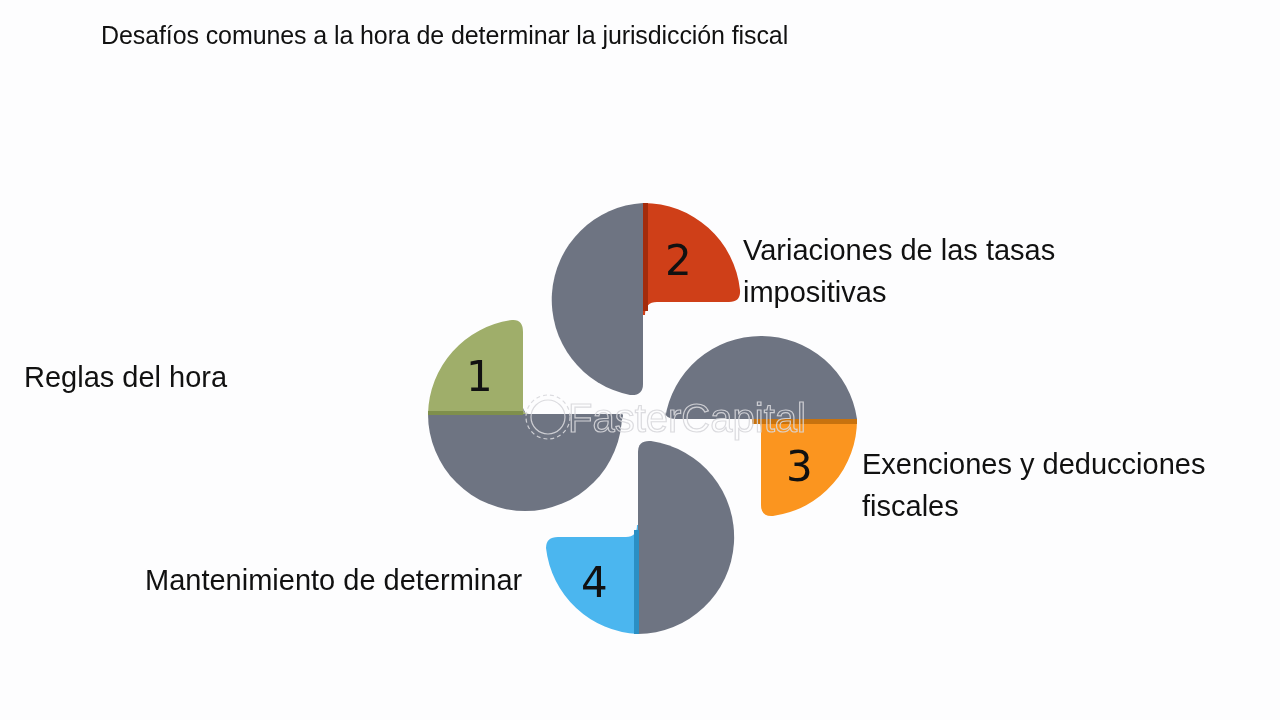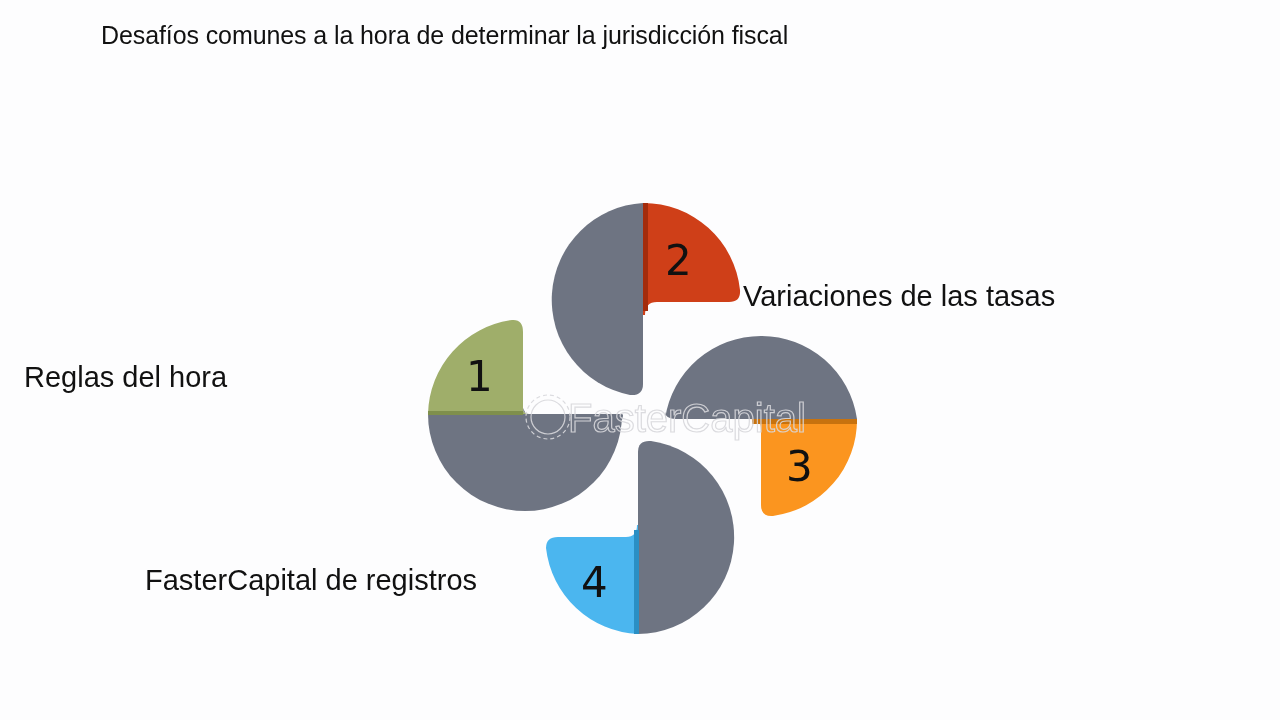--- a/index.html
+++ b/index.html
@@ -24,21 +24,21 @@
       white-space: nowrap;
       letter-spacing: -0.1px;
     }
     .label {
       position: absolute;
       font-size: 29px;
       line-height: 42px;
       white-space: nowrap;
     }
     .label-1 { left: 24px; top: 356px; }
-    .label-2 { left: 743px; top: 229px; margin-top: 46px; }
+    .label-2 { left: 743px; top: 229px; }
     .label-3 { left: 862px; top: 443px; }
     .label-4 { left: 145px; top: 559px; }
     .diagram {
       position: absolute;
       left: 0;
       top: 0;
       width: 1280px;
       height: 720px;
     }
     .num {
@@ -93,16 +93,19 @@
   <g opacity="0.9">
     <circle cx="548" cy="417" r="17" fill="none" stroke="#d8d8dc" stroke-width="1.2"></circle>
     <circle cx="548" cy="417" r="22" fill="none" stroke="#d8d8dc" stroke-width="1.2" stroke-dasharray="4 3"></circle>
     <text class="watermark" x="568" y="432">FasterCapital</text>
   </g>
 </svg>
 
 <div class="label label-1">Reglas del hora</div>
 <div class="label label-2">
   <div>Variaciones de las tasas</div>
+  <div>impositivas</div>
 </div>
 <div class="label label-3">
+  <div>Exenciones y deducciones</div>
+  <div>fiscales</div>
 </div>
-<div class="label label-4">FasterCapital de registros</div>
+<div class="label label-4">Mantenimiento de determinar</div>
 
 </body></html>

